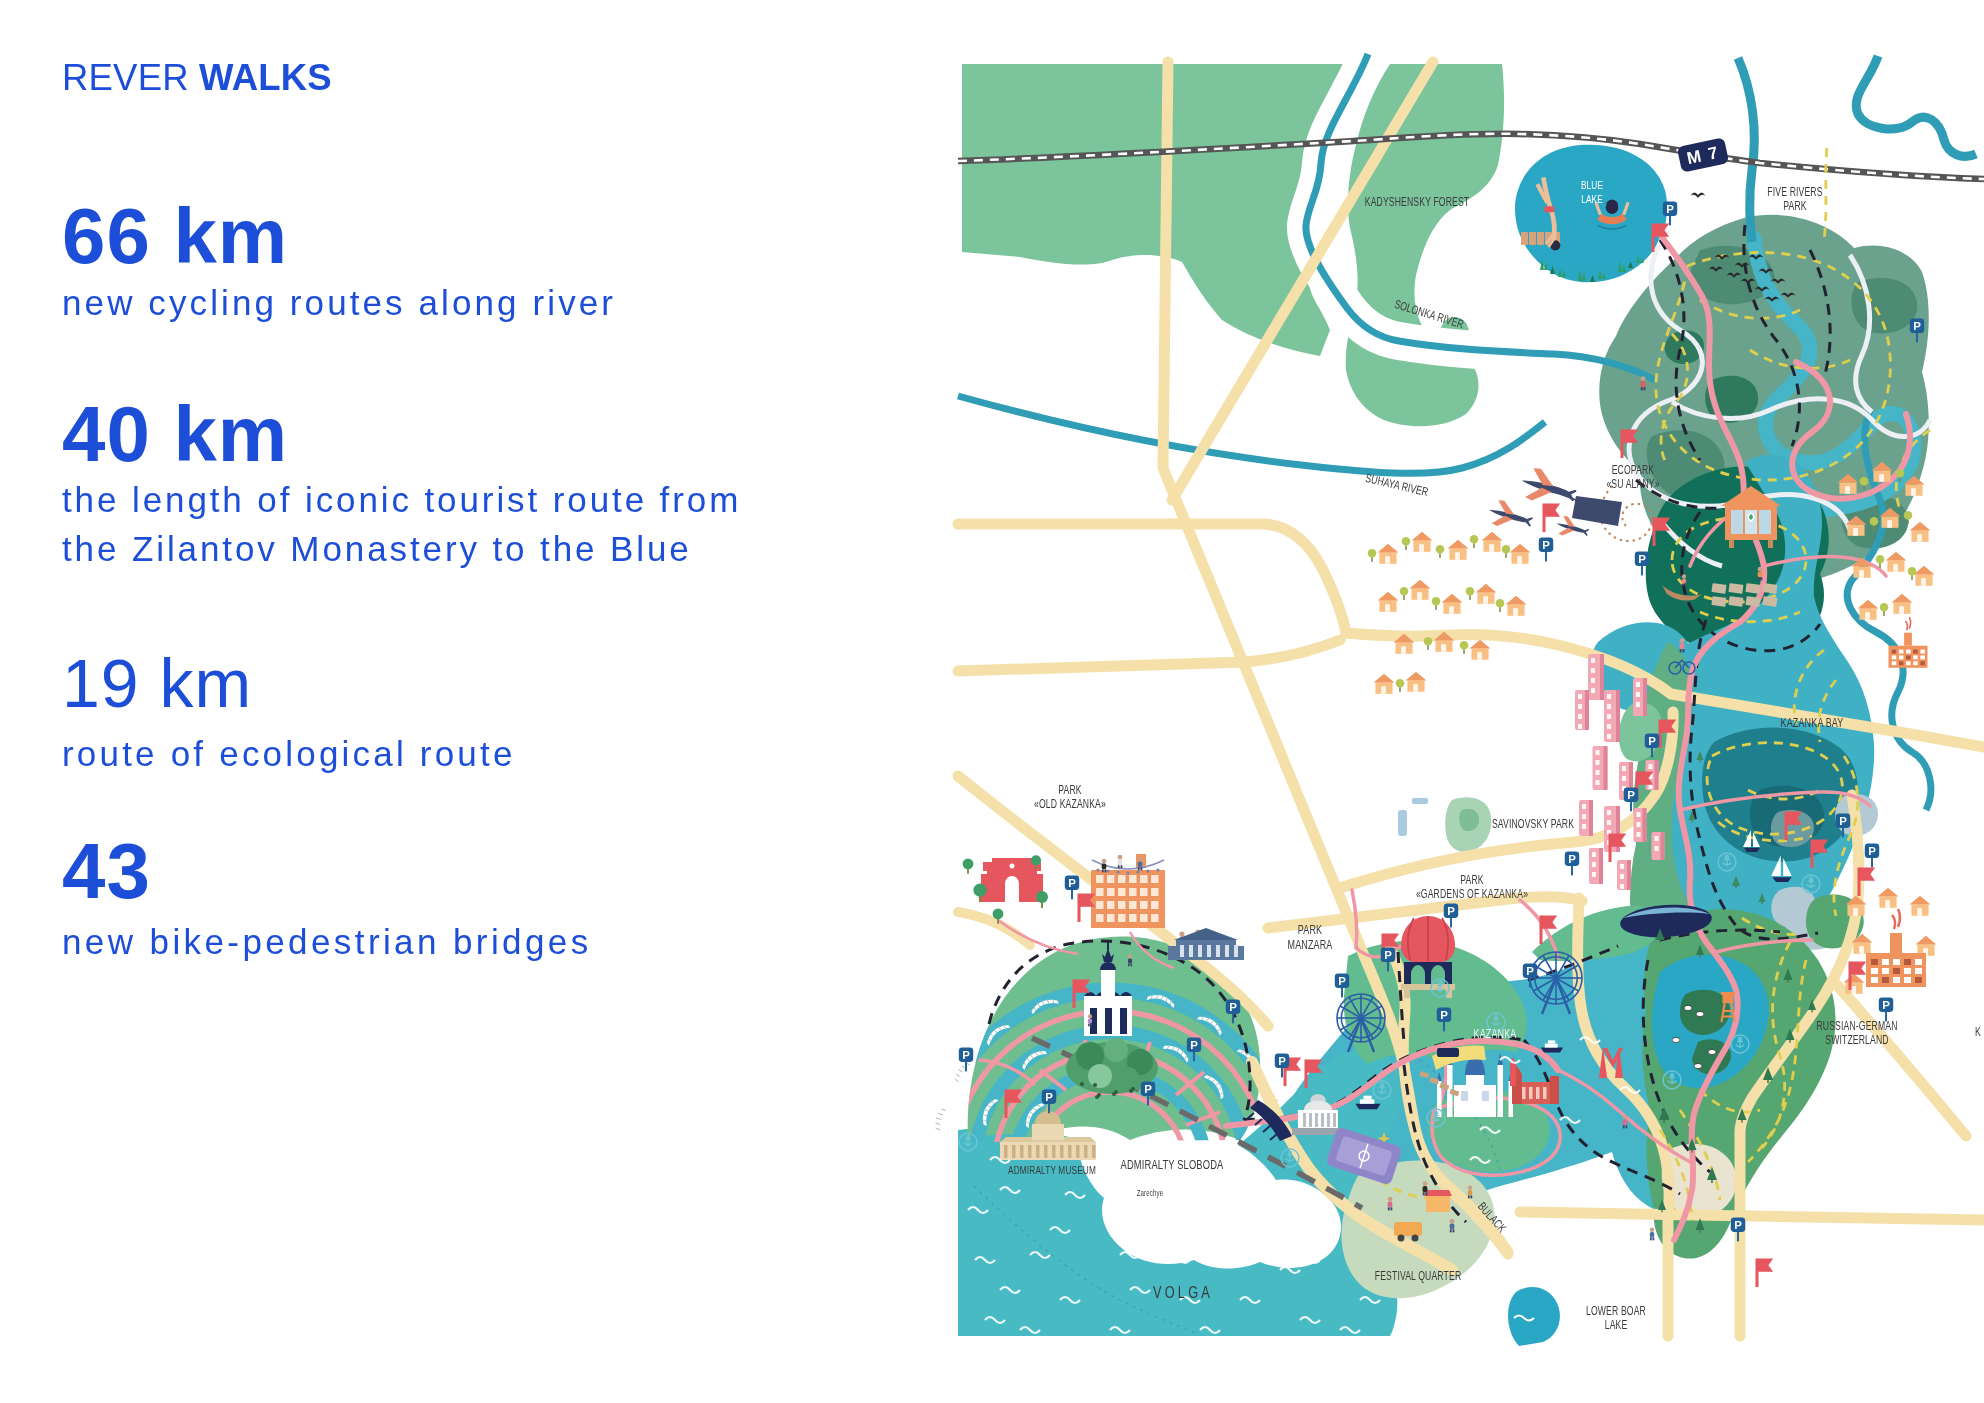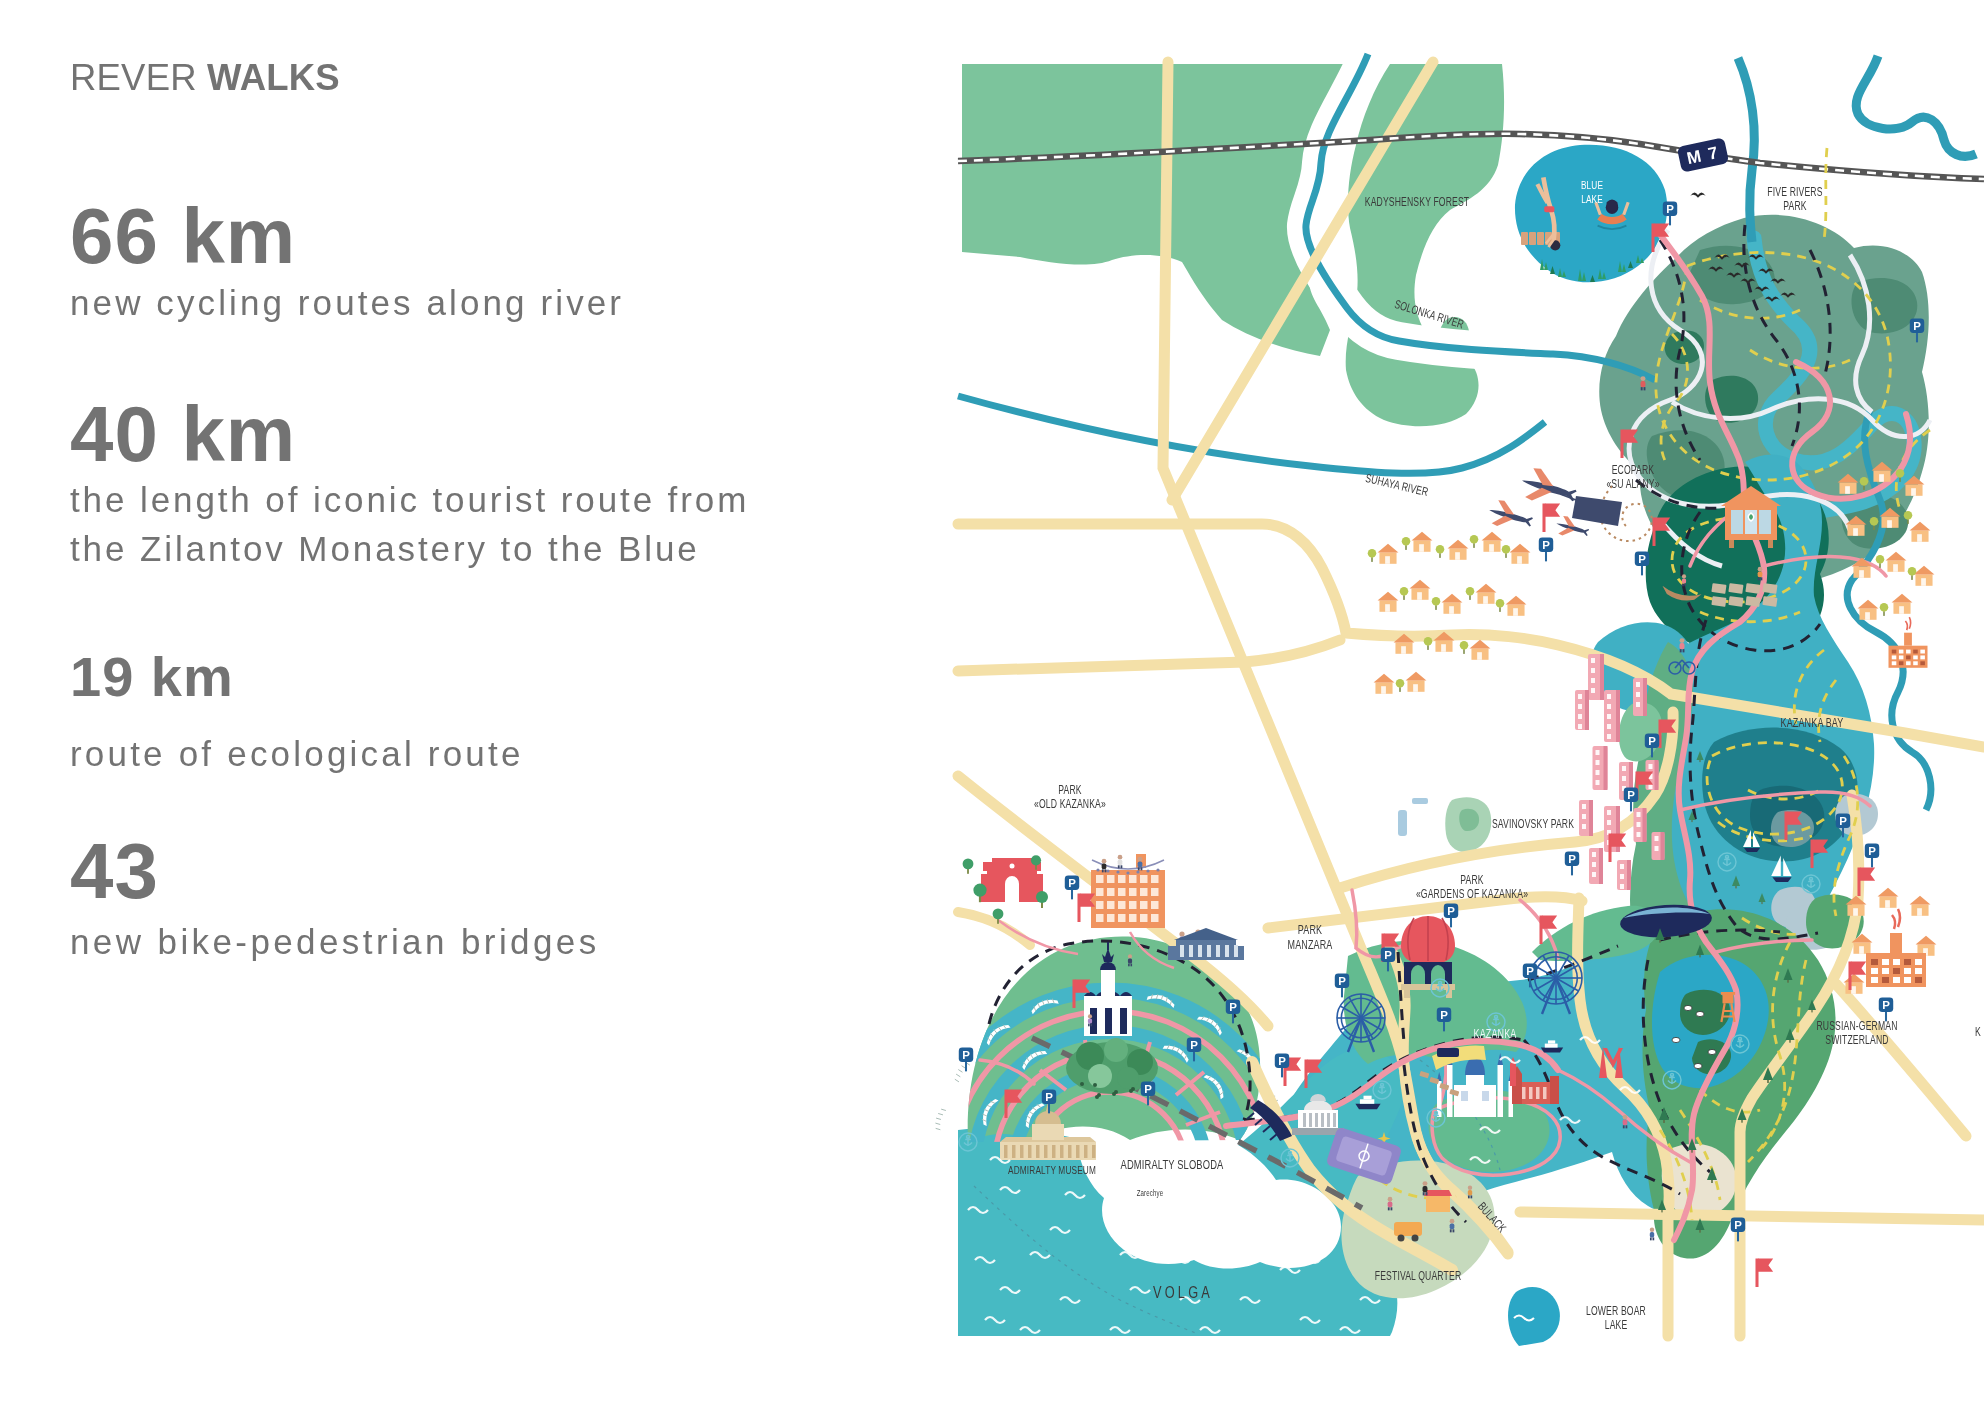--- a/index.html
+++ b/index.html
@@ -1,24 +1,24 @@
 <!DOCTYPE html>
 <html><head><meta charset="utf-8"><style>
 html,body{margin:0;padding:0;background:#fff;}
 .page{position:relative;width:1984px;height:1403px;overflow:hidden;background:#fff;font-family:"Liberation Sans",sans-serif;}
-.tt{position:absolute;color:#737373;margin-left:8px;}
+.tt{position:absolute;color:#1d4ed8;}
 svg{position:absolute;left:0;top:0;}
 </style></head><body>
 <div class="page">
 <div class="tt" style="left:62px;top:57px;font-size:36.5px;letter-spacing:0.2px;">REVER <b>WALKS</b></div>
 <div class="tt" style="left:62px;top:191px;font-size:78px;font-weight:bold;letter-spacing:1px;">66 km</div>
     <div class="tt" style="left:62px;top:278px;font-size:35px;letter-spacing:3.1px;line-height:49px;">new cycling routes along river</div>
 <div class="tt" style="left:62px;top:389px;font-size:78px;font-weight:bold;letter-spacing:1px;">40 km</div>
     <div class="tt" style="left:62px;top:475px;font-size:35px;letter-spacing:2.9px;line-height:49px;">the length of iconic tourist route from<br>the Zilantov Monastery to the Blue</div>
-<div class="tt" style="left:62px;top:644px;font-size:56px;font-weight:bold;letter-spacing:1px;">19 km</div>
+<div class="tt" style="left:62px;top:644px;font-size:68px;font-weight:normal;letter-spacing:1px;">19 km</div>
     <div class="tt" style="left:62px;top:729px;font-size:35px;letter-spacing:3.2px;line-height:49px;">route of ecological route</div>
 <div class="tt" style="left:62px;top:826px;font-size:78px;font-weight:bold;letter-spacing:1px;">43</div>
     <div class="tt" style="left:62px;top:917px;font-size:35px;letter-spacing:3.4px;line-height:49px;">new bike-pedestrian bridges</div>
 <svg width="1984" height="1403" viewBox="0 0 1984 1403">
 <path d="M962,64 L1352,64 C1348,90 1342,120 1330,160 C1318,195 1308,230 1308,268
 C1308,300 1318,300 1330,330 L1320,356 C1285,350 1250,338 1222,320 C1200,295 1190,275 1182,262
 C1160,252 1130,254 1112,260 C1090,269 1050,263 1020,257 L962,252 Z" fill="#7cc49c"></path>
 <path d="M1390,64 L1502,64 C1506,100 1504,135 1498,165 C1490,190 1468,200 1450,210
 C1432,224 1422,250 1416,275 C1412,298 1416,315 1424,330 C1434,347 1452,350 1470,362
 C1482,376 1482,398 1466,414 C1446,428 1410,430 1384,420 C1362,410 1350,392 1346,370

